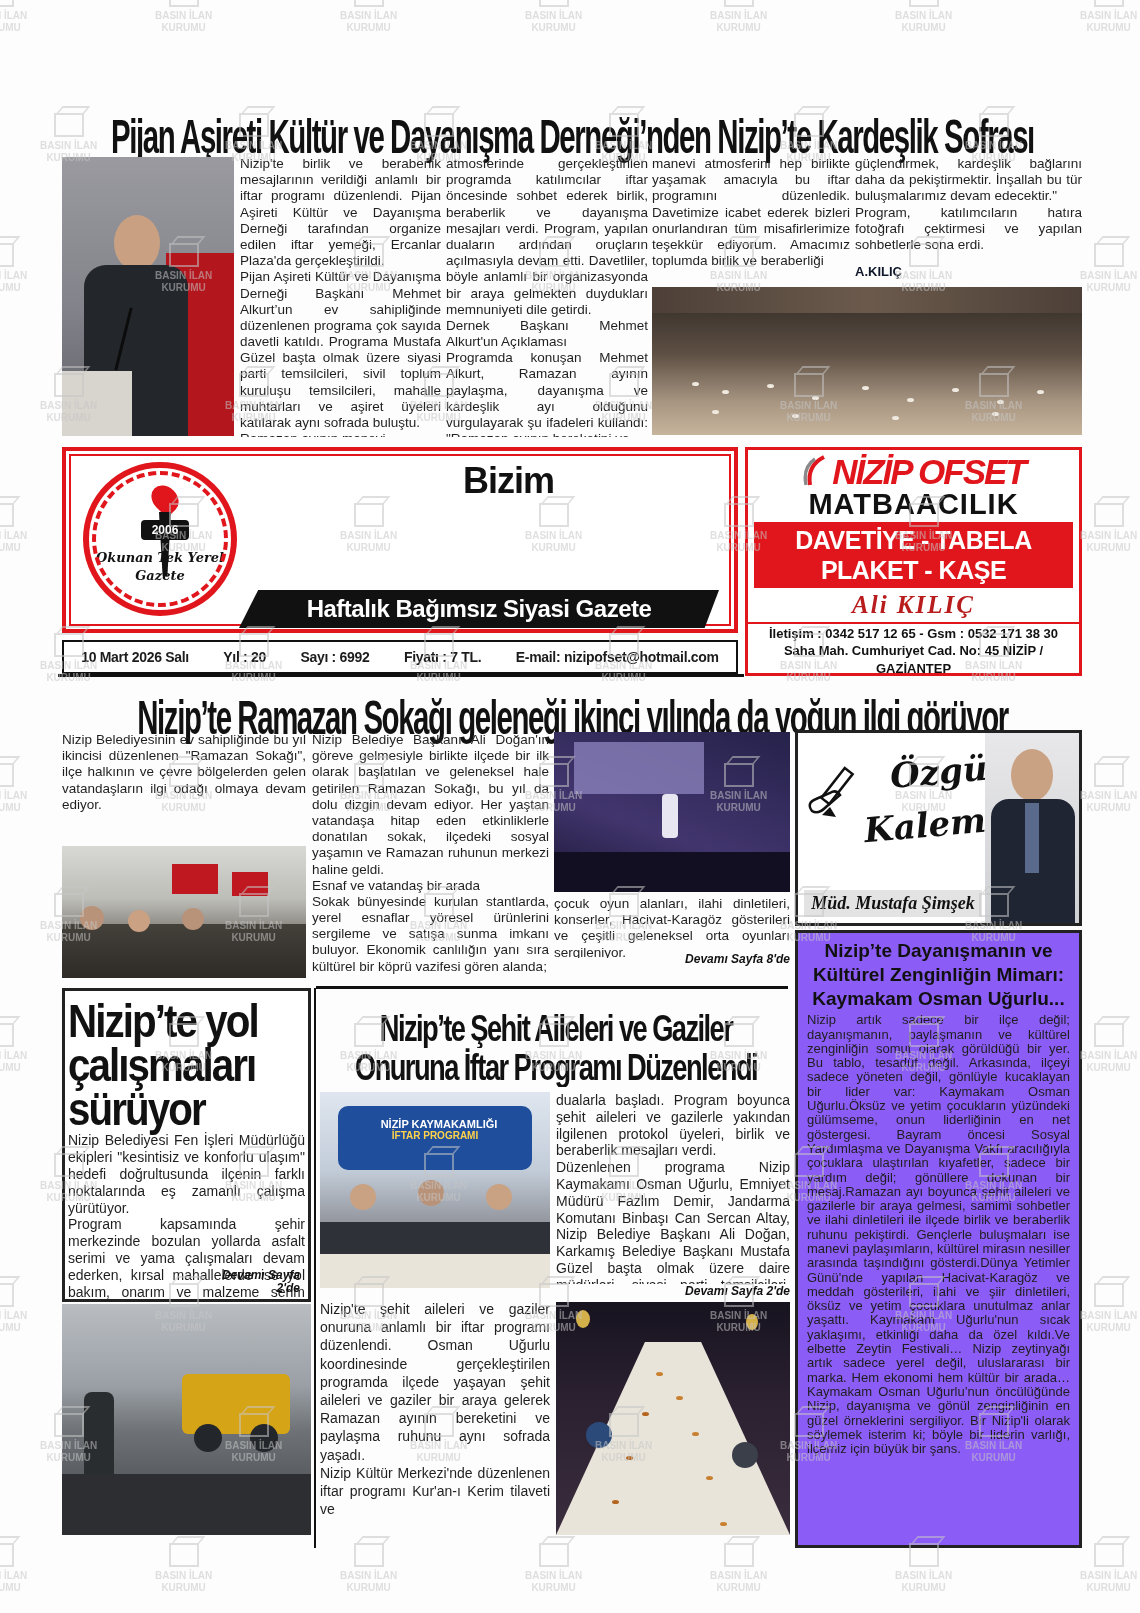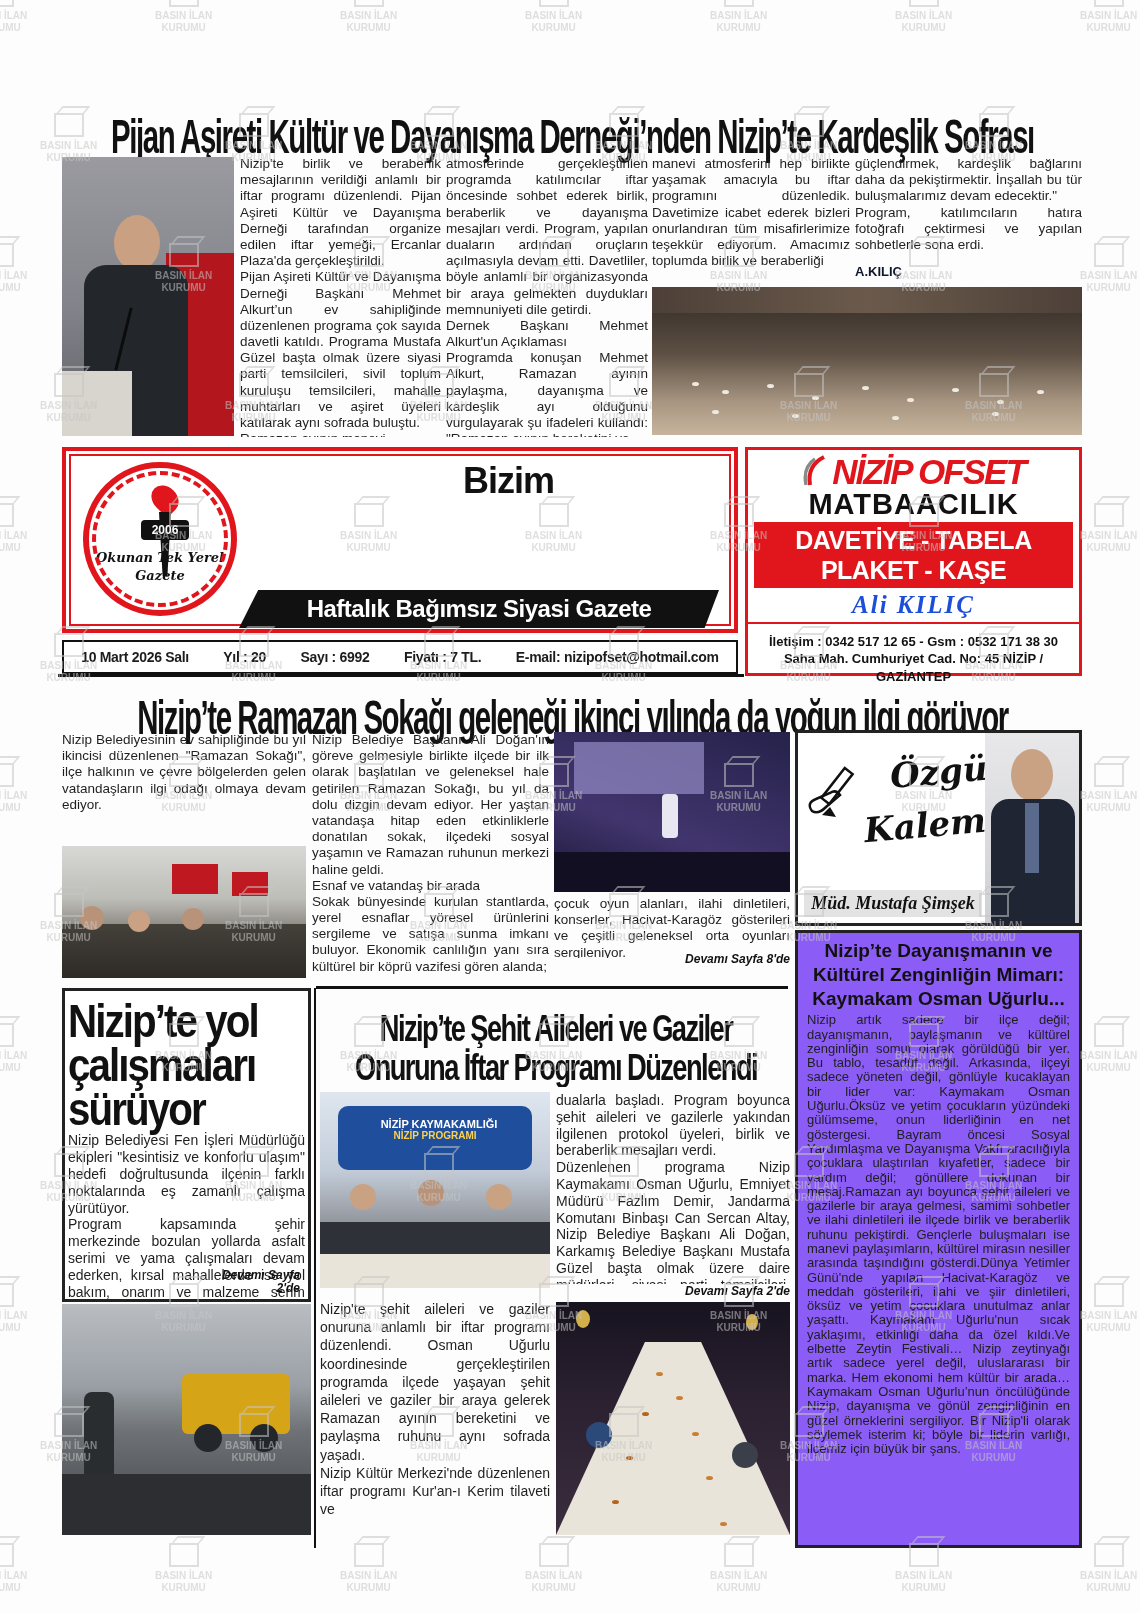--- a/index.html
+++ b/index.html
@@ -37,22 +37,22 @@
                clip-path:polygon(4% 0,100% 0,97% 100%,0 100%);color:#fff;font-weight:bold;font-size:24px;
                display:flex;align-items:center;justify-content:center;letter-spacing:-0.5px;}
   
   .ad-box{position:absolute;left:745px;top:447px;width:337px;height:229px;border:3px solid #e0161c;
           box-sizing:border-box;background:#fff;text-align:center;}
   .ad-brand{font-size:35px;font-weight:bold;font-style:italic;color:#e0161c;letter-spacing:-2px;line-height:1;}
   .ad-sub{font-size:29px;font-weight:bold;color:#111;letter-spacing:1px;line-height:1.05;}
   .ad-red{margin:3px 6px;background:#e0161c;color:#fff;font-weight:bold;font-size:25px;line-height:1.2;
           padding:3px 0;letter-spacing:-0.5px;}
   .ad-owner{font-family:"Liberation Serif",serif;font-style:italic;font-weight:bold;font-size:25px;
-            letter-spacing:2px;color:#1d4ed8;line-height:1.1;}
-  .ad-contact{border-top:2px solid #e0161c;margin-top:3px;padding-top:9px;font-weight:bold;
+            letter-spacing:2px;color:#b91c1c;line-height:1.1;}
+  .ad-contact{border-top:2px solid #e0161c;margin-top:3px;padding-top:1px;font-weight:bold;
               font-size:13px;color:#111;line-height:1.35;}
   
   .date-bar{position:absolute;left:62px;top:640px;width:676px;height:34px;border:2px solid #111;
             box-sizing:border-box;display:flex;align-items:center;justify-content:space-around;
             font-size:14px;font-weight:bold;letter-spacing:-0.3px;background:#fff;}
   .rule{position:absolute;background:#111;}
   
   .kalem-box{position:absolute;left:795px;top:730px;width:287px;height:196px;border:3px solid #222;
              box-sizing:border-box;background:#fff;}
   .kalem-script{font-family:"DejaVu Serif",serif;font-style:italic;font-weight:bold;color:#111;
@@ -226,21 +226,21 @@
   <div class="mid-sect-hline"></div>
 
   <div class="headline-wrap" style="left:322px;top:996px;width:466px;height:84px;">
     <span class="headline-in" style="width:600px;font-size:35px;line-height:1.1;transform:scale(0.78,1.05);">Nizip’te Şehit Aileleri ve Gaziler</span>
     <span class="headline-in" style="width:600px;font-size:35px;line-height:1.1;transform:scale(0.78,1.05);">Onuruna İftar Programı Düzenlendi</span>
   </div>
 
   <div class="photo" style="left:320px;top:1092px;width:230px;height:196px;background:linear-gradient(180deg,#dfe6f0,#c2ccd8 40%,#8d8f96 70%,#6a6c72);">
     <div class="shape" style="left:18px;top:14px;width:194px;height:64px;background:#1f4e9c;border-radius:10px;color:#fff;text-align:center;font-weight:bold;">
       <div style="font-size:11px;margin-top:12px;padding-left:8px;">NİZİP KAYMAKAMLIĞI</div>
-      <div style="font-size:10px;color:#ffd24a;">NİZİP PROGRAMI</div>
+      <div style="font-size:10px;color:#ffd24a;">İFTAR PROGRAMI</div>
     </div>
     <div class="shape" style="left:30px;top:92px;width:26px;height:26px;border-radius:50%;background:#c9a183;"></div>
     <div class="shape" style="left:98px;top:88px;width:26px;height:26px;border-radius:50%;background:#b8937a;"></div>
     <div class="shape" style="left:166px;top:92px;width:26px;height:26px;border-radius:50%;background:#c9a183;"></div>
     <div class="shape" style="left:0;top:130px;width:230px;height:36px;background:#2e3138;"></div>
     <div class="shape" style="left:0;top:162px;width:230px;height:34px;background:#e9e4da;"></div>
   </div>
 
   <div class="abs body-text" style="left:556px;top:1092px;width:234px;height:192px;font-size:14px;">dualarla başladı. Program boyunca şehit aileleri ve gazilerle yakından ilgilenen protokol üyeleri, birlik ve beraberlik mesajları verdi.
 Düzenlenen programa Nizip Kaymakamı Osman Uğurlu, Emniyet Müdürü Fazlım Demir, Jandarma Komutanı Binbaşı Can Sercan Altay, Nizip Belediye Başkanı Ali Doğan, Karkamış Belediye Başkanı Mustafa Güzel başta olmak üzere daire müdürleri, siyasi parti temsilcileri, muhtarlar, belediye meclis üyeleri, sivil toplum kuruluşu temsilcileri ve çok sayıda davetli katıldı.</div>

